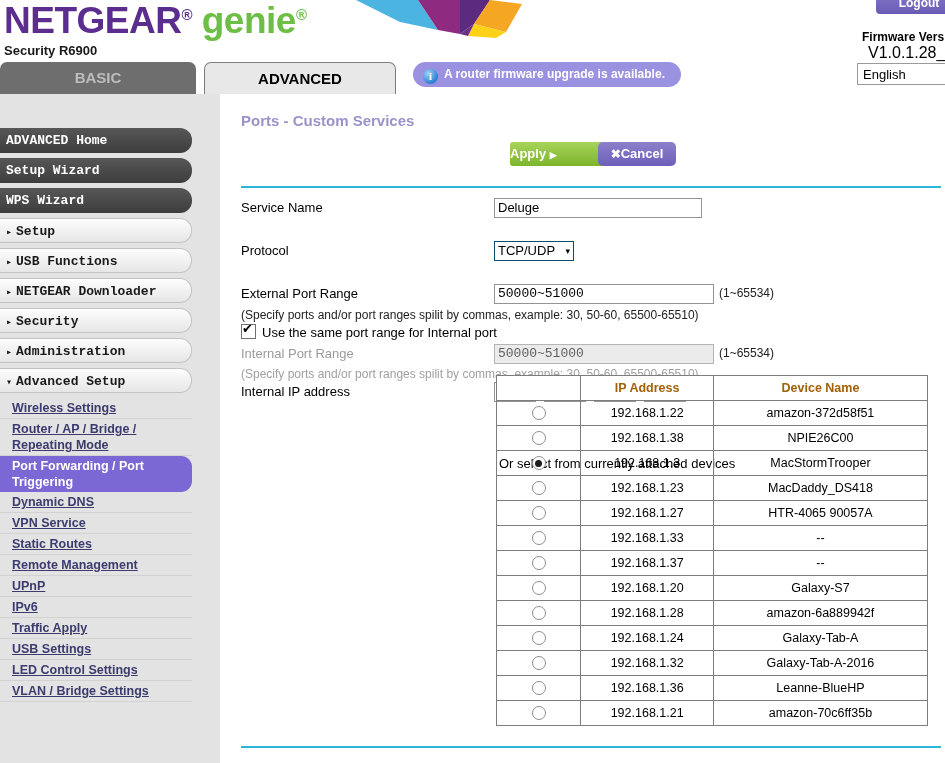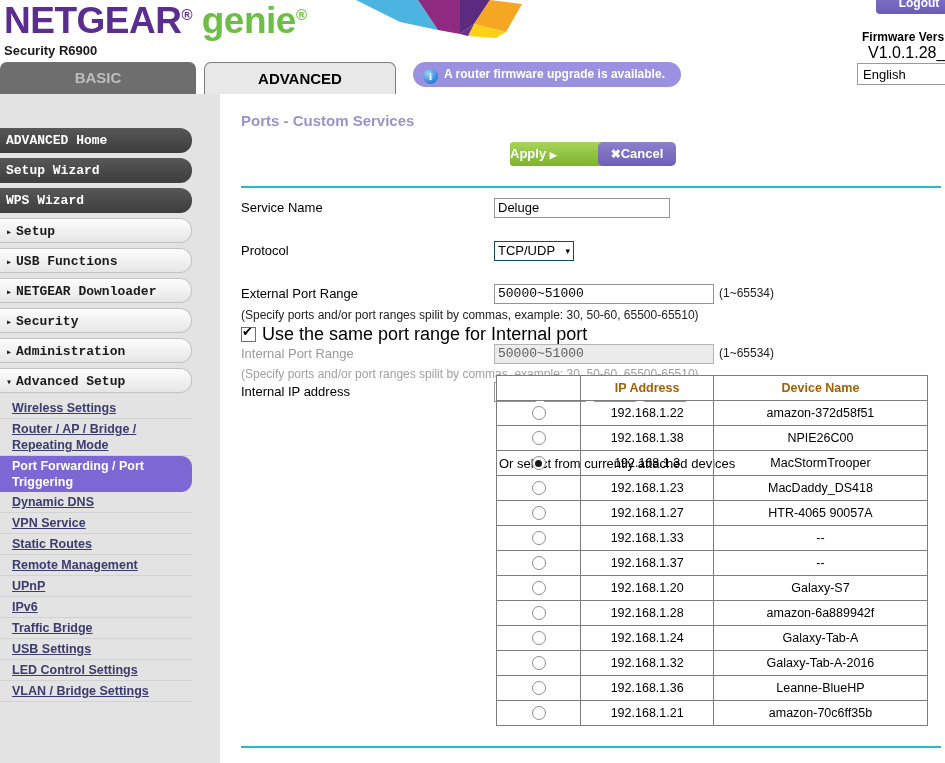--- a/index.html
+++ b/index.html
@@ -185,21 +185,21 @@
 
   .inp {
     position: absolute;
     border: 1px solid #949494; background: #ffffff;
     font-family: "Liberation Mono", monospace;
     font-size: 13px; padding: 0 3px;
     box-sizing: border-box; height: 20px; line-height: 18px;
     color: #000;
   }
   .inp.readonly { background: #ebebeb; color: #606060; border-color: #b5b5b5; }
-  .inp-service { left: 253px; top: 0px; width: 176px;
+  .inp-service { left: 253px; top: 0px; width: 208px;
                  font-family: "Liberation Sans", sans-serif; }
   .sel-protocol {
     position: absolute; left: 253px; top: 22px;
     width: 80px; height: 20px;
     border: 1px solid #0c4a6e; background: #fff;
     font-size: 13px; line-height: 18px; padding-left: 3px;
     box-sizing: border-box; cursor: pointer;
   }
   .sel-protocol .cv { float: right; margin-right: 3px; font-size: 9px; }
   .inp-extport { left: 253px; top: 44px; width: 220px; }
@@ -220,21 +220,21 @@
   .cb {
     display: inline-block; width: 13px; height: 13px;
     border: 1px solid #6f6f6f; background: #fff;
     vertical-align: -2px; margin-right: 6px; position: relative;
     cursor: pointer;
   }
   .cb::after {
     content: "\2714"; position: absolute; left: 0px; top: -3px;
     font-size: 13px; color: #000; line-height: 14px;
   }
-  .cb-label { font-size: 18px; }
+  .cb-label { font-size: 13px; }
 
   .or-text { position: absolute; left: 258px; font-size: 13px; }
 
   
   .devtable {
     position: absolute; left: 276px; top: 281px;
     width: 432px; border-collapse: collapse;
     border: 1px solid #7d7d7d;
   }
   .devtable th, .devtable td {
@@ -321,21 +321,21 @@
     <div class="submenu">
       <div class="sub-item">Wireless Settings</div>
       <div class="sub-item">Router / AP / Bridge / Repeating Mode</div>
       <div class="sub-item active">Port Forwarding / Port Triggering</div>
       <div class="sub-item">Dynamic DNS</div>
       <div class="sub-item">VPN Service</div>
       <div class="sub-item">Static Routes</div>
       <div class="sub-item">Remote Management</div>
       <div class="sub-item">UPnP</div>
       <div class="sub-item">IPv6</div>
-      <div class="sub-item">Traffic Bridge</div>
+      <div class="sub-item">Traffic Apply</div>
       <div class="sub-item">USB Settings</div>
       <div class="sub-item">LED Control Settings</div>
       <div class="sub-item">VLAN / Bridge Settings</div>
     </div>
   </div>
 
   <div class="main">
     <div class="page-title">Ports - Custom Services</div>
 
     <div class="btn-apply">

